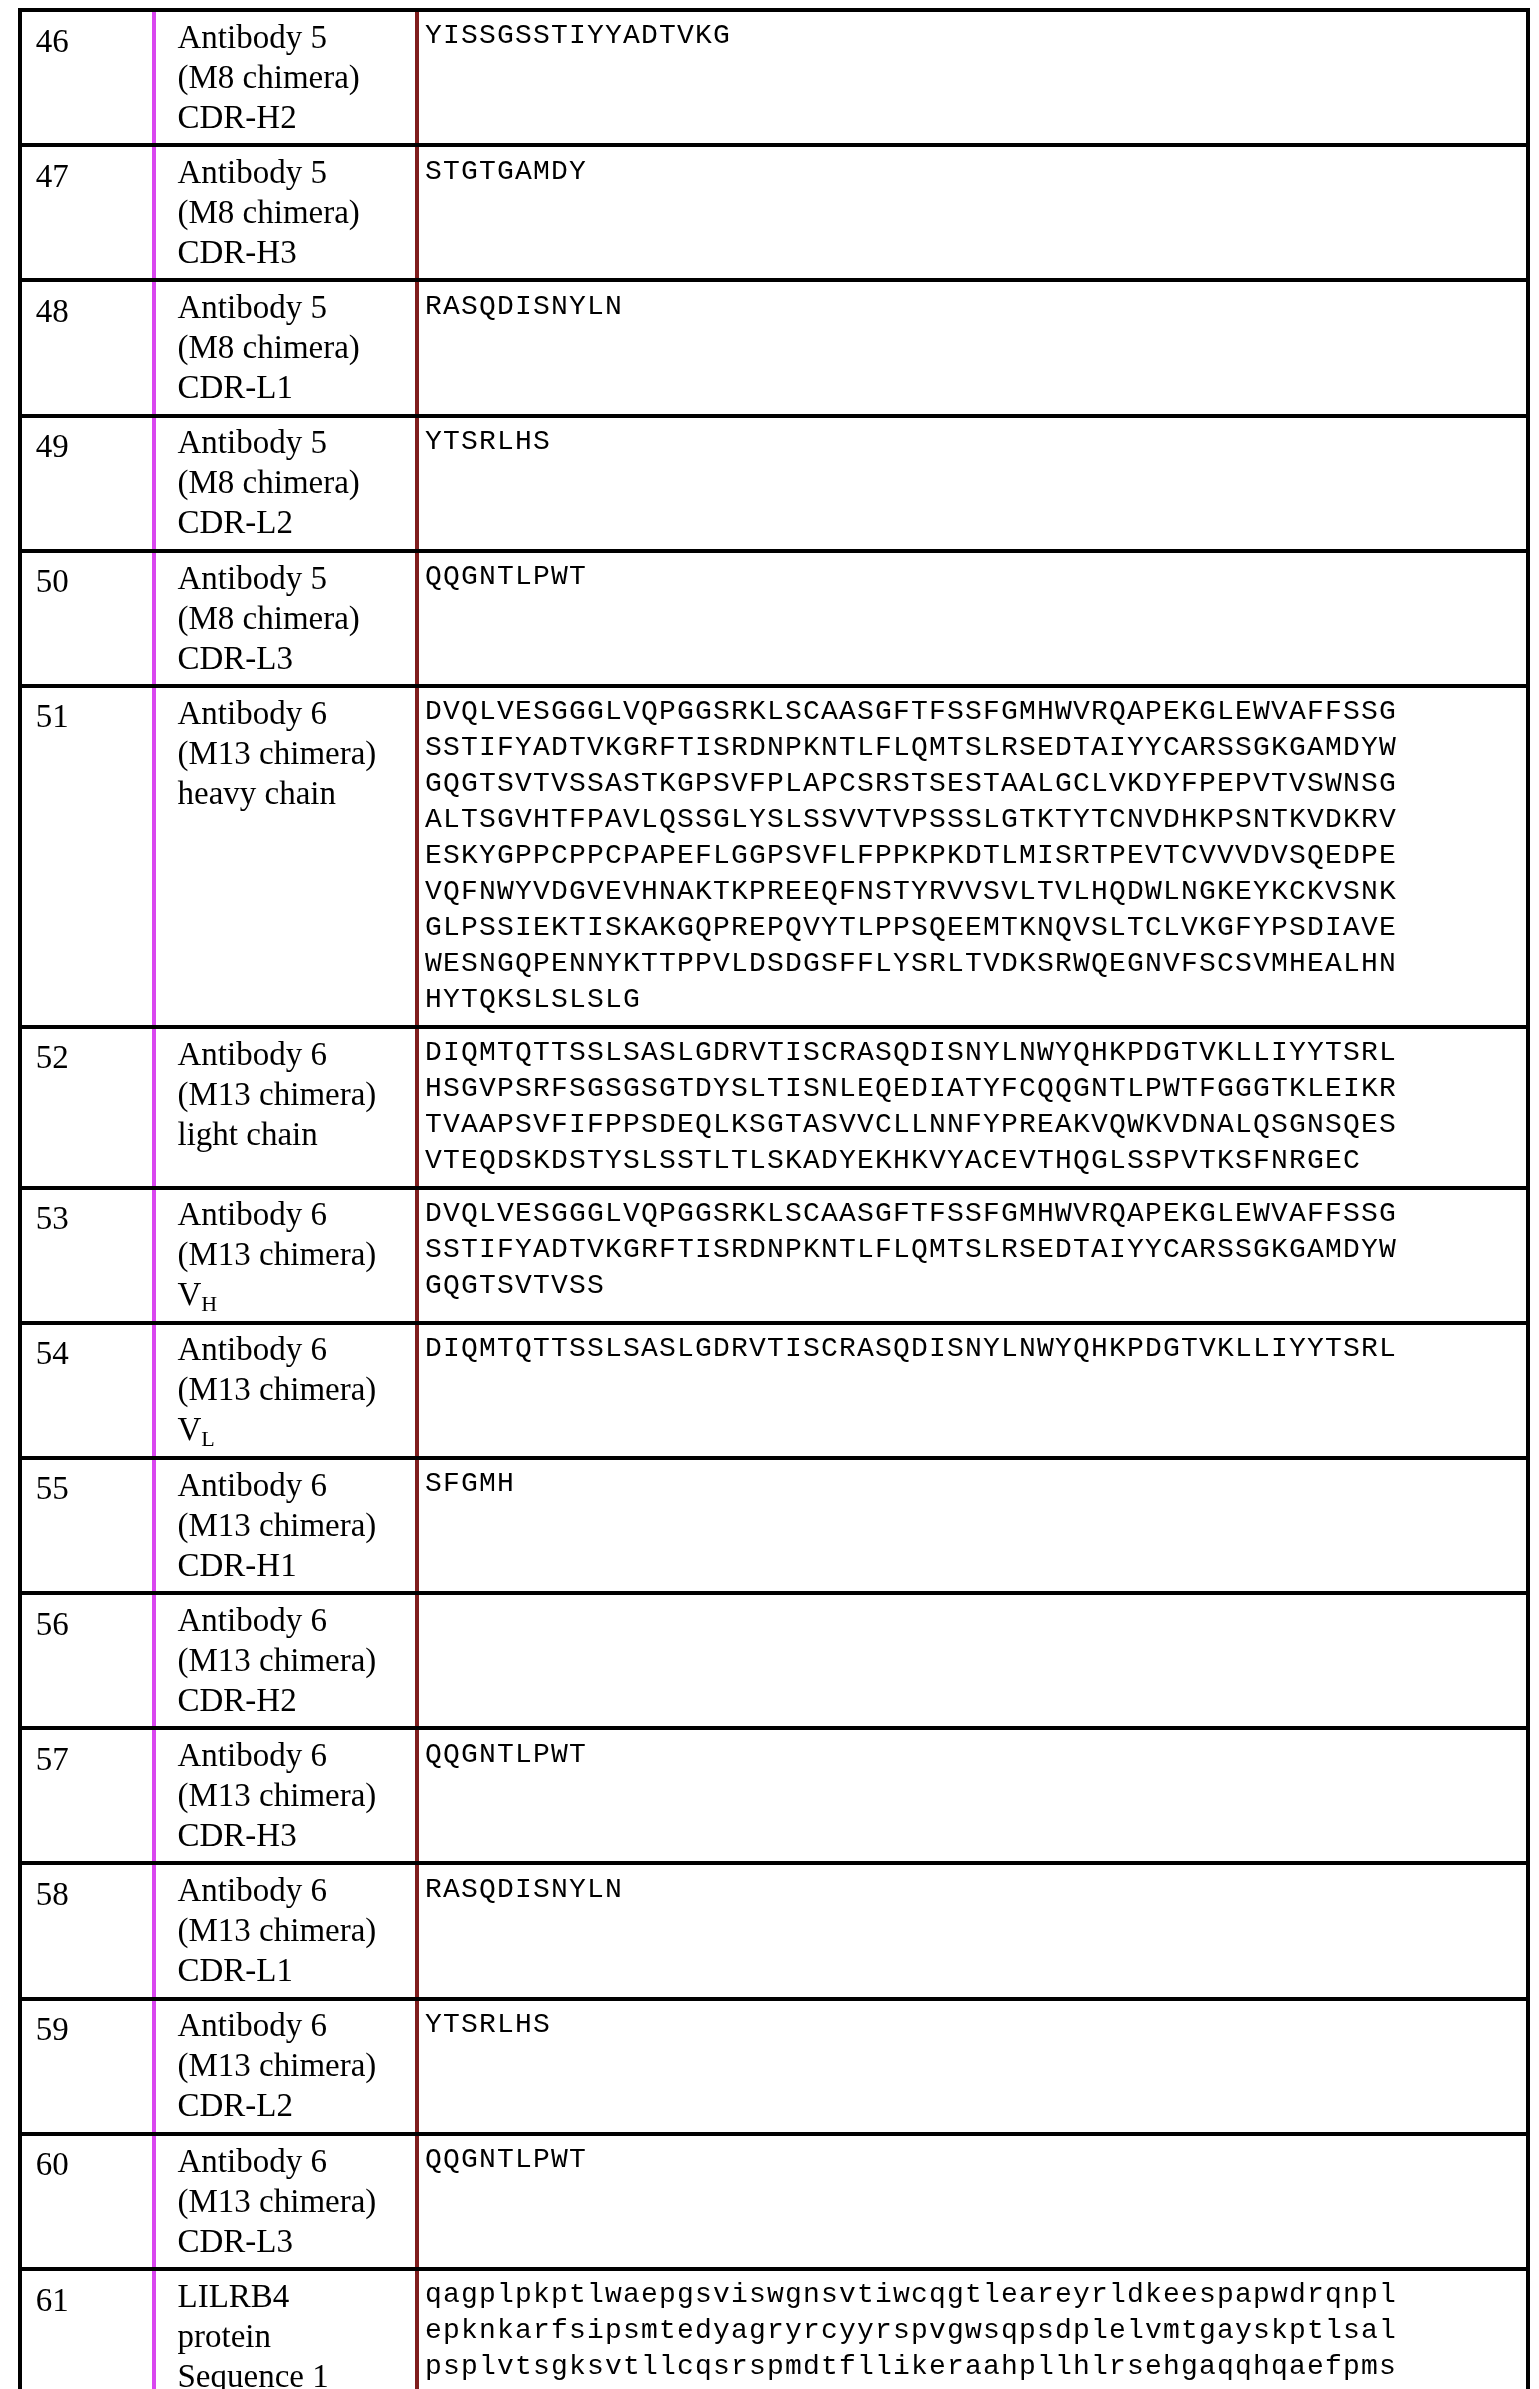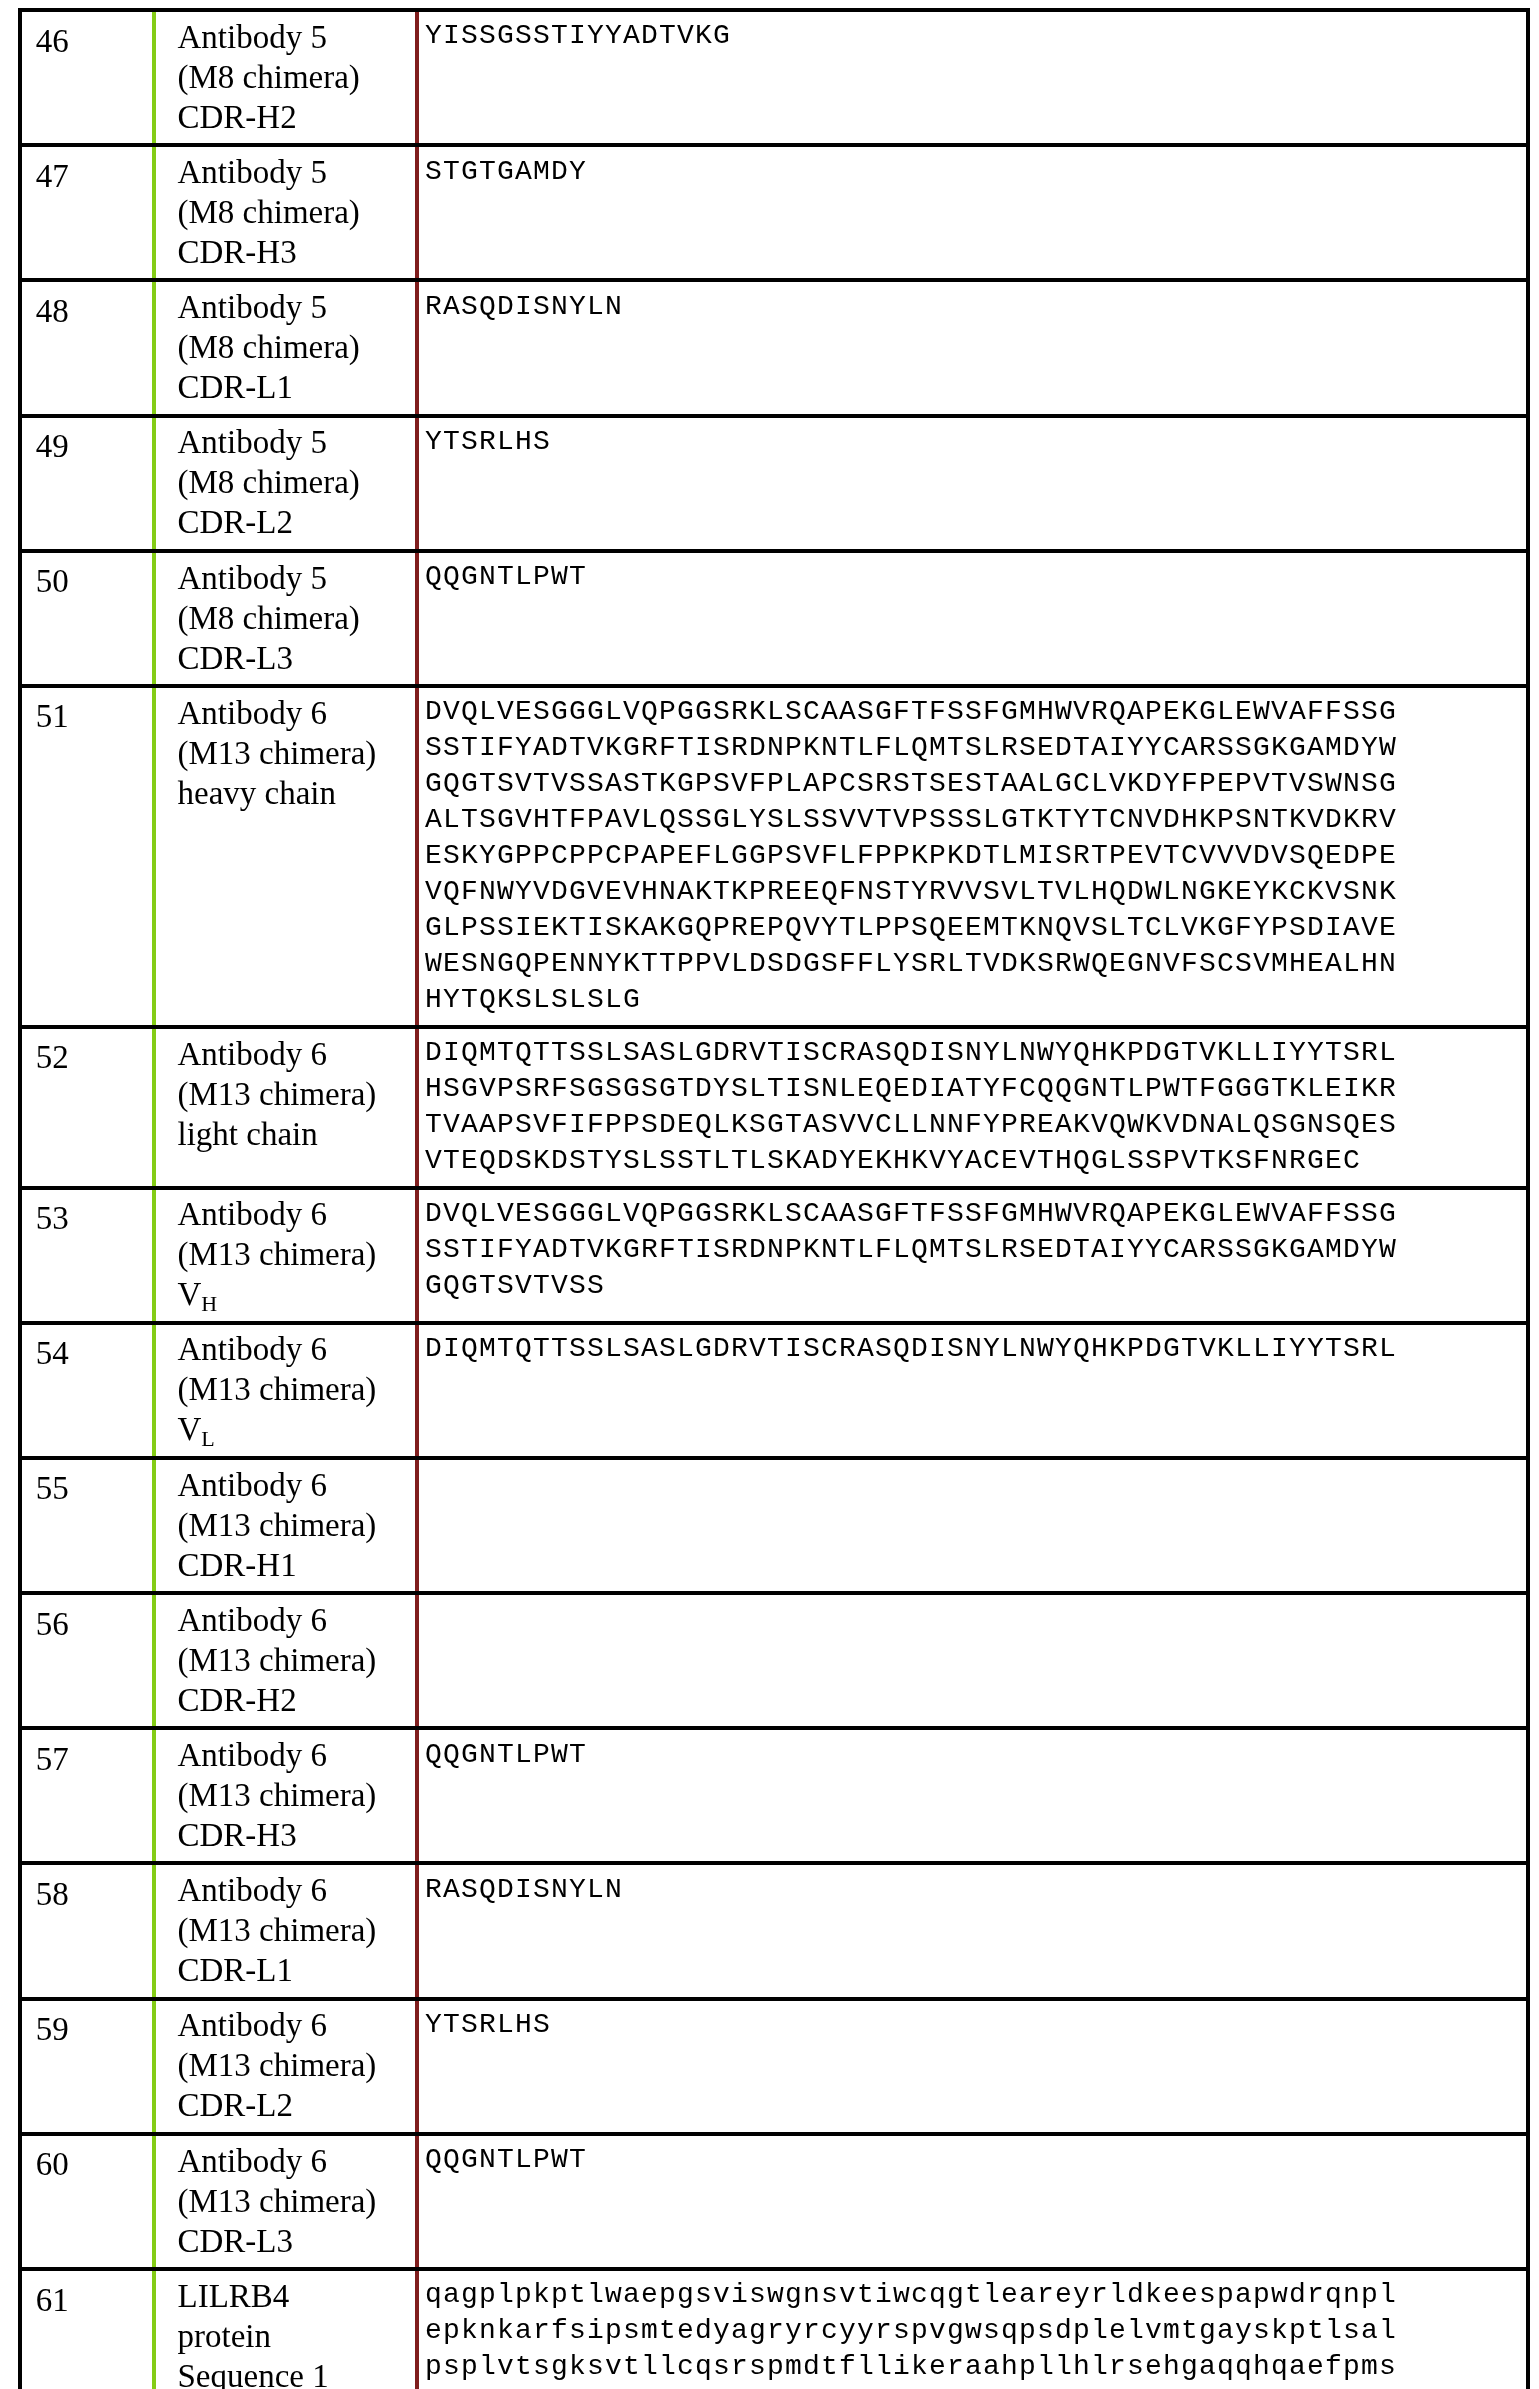--- a/index.html
+++ b/index.html
@@ -31,21 +31,21 @@
   }
   .trow:last-child {
     border-bottom: none;
   }
   .cell {
     box-sizing: border-box;
   }
   .c-id {
     width: 134px;
     flex: 0 0 134px;
-    border-right: 4px solid #84cc16;
+    border-right: 4px solid #d946ef;
     padding: 9.5px 0 0 14.3px;
     font-size: 33px;
     line-height: 38px;
   }
   .c-desc {
     width: 263px;
     flex: 0 0 263px;
     border-right: 4px solid #7f1d1d;
     padding: 4.8px 0 6.4px 22px;
     font-size: 33px;
@@ -164,20 +164,21 @@
     <div class="cell c-seq"><div class="seq-line">DIQMTQTTSSLSASLGDRVTISCRASQDISNYLNWYQHKPDGTVKLLIYYTSRL</div></div>
   </div>
 
   <div class="trow">
     <div class="cell c-id">55</div>
     <div class="cell c-desc">
         <div class="desc-line"><span>Antibody 6</span></div>
         <div class="desc-line"><span>(M13 chimera)</span></div>
         <div class="desc-line"><span>CDR-H1</span></div>
       </div>
+    <div class="cell c-seq"><div class="seq-line">SFGMH</div></div>
   </div>
 
   <div class="trow">
     <div class="cell c-id">56</div>
     <div class="cell c-desc">
         <div class="desc-line"><span>Antibody 6</span></div>
         <div class="desc-line"><span>(M13 chimera)</span></div>
         <div class="desc-line"><span>CDR-H2</span></div>
       </div>
   </div>

